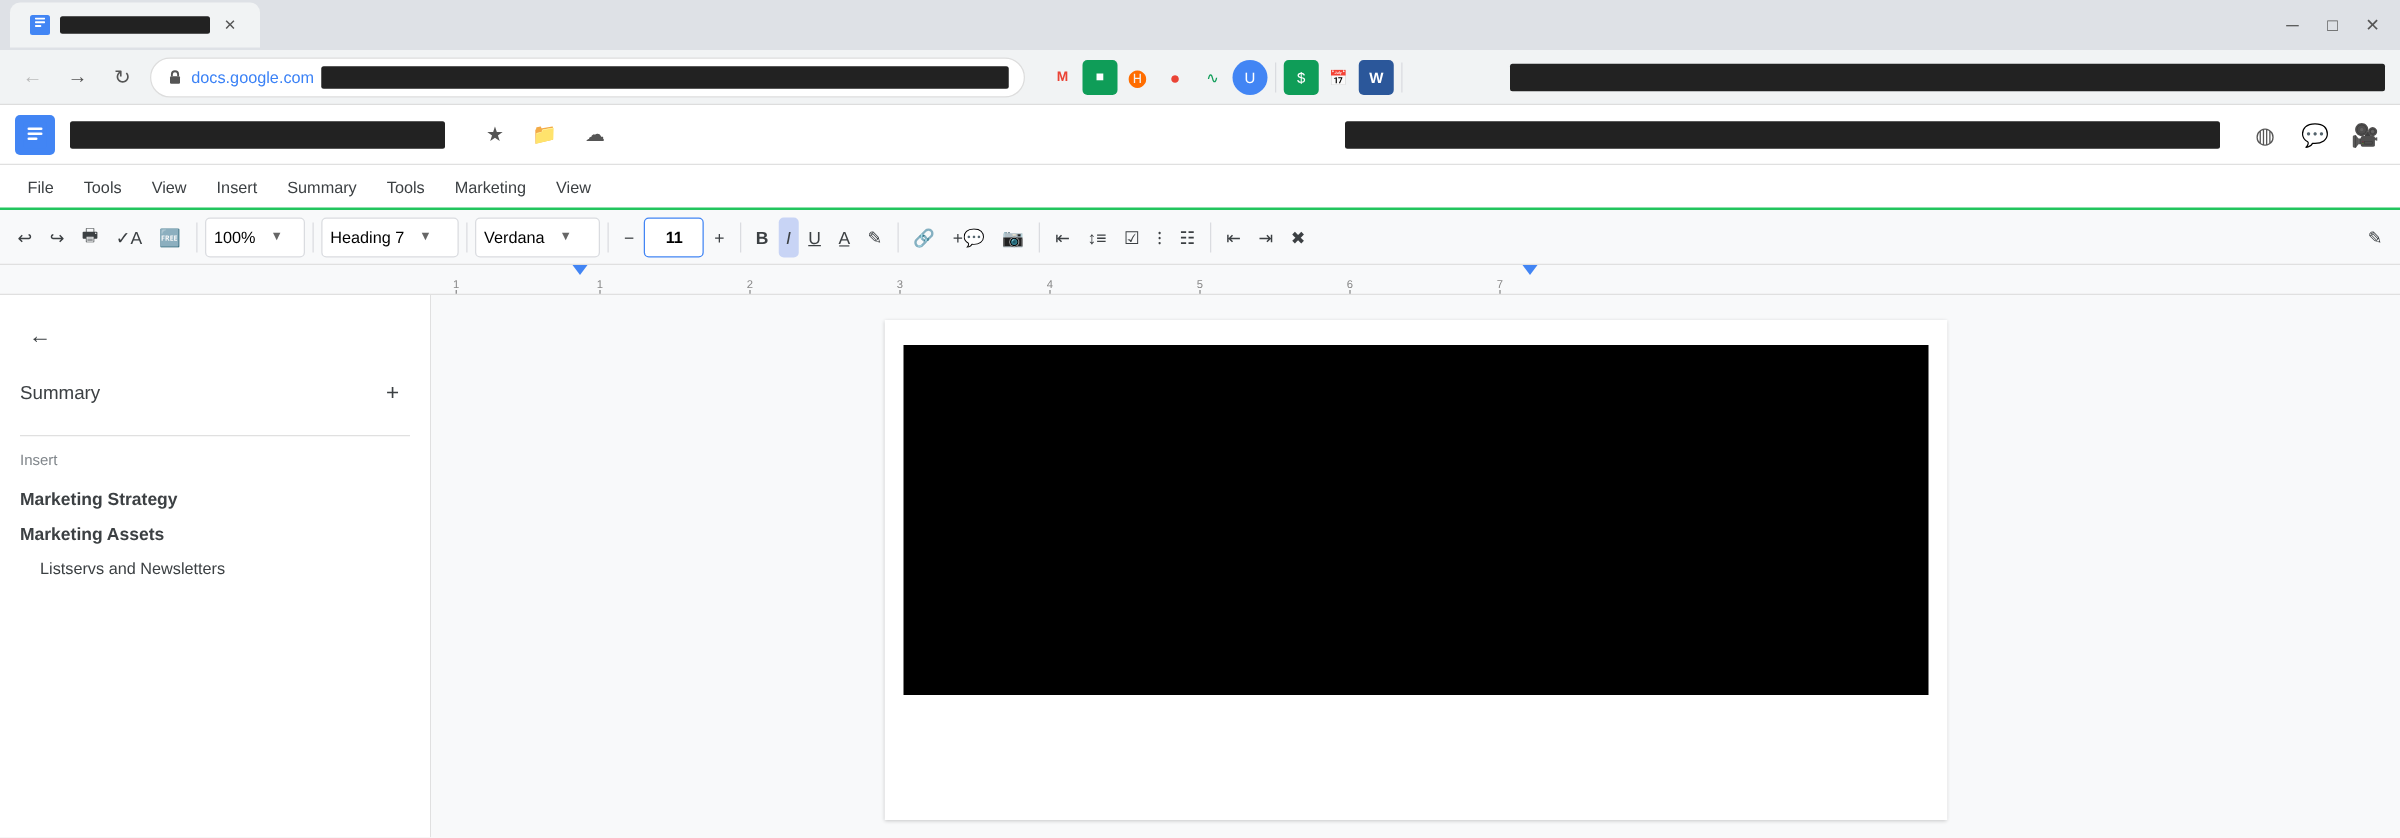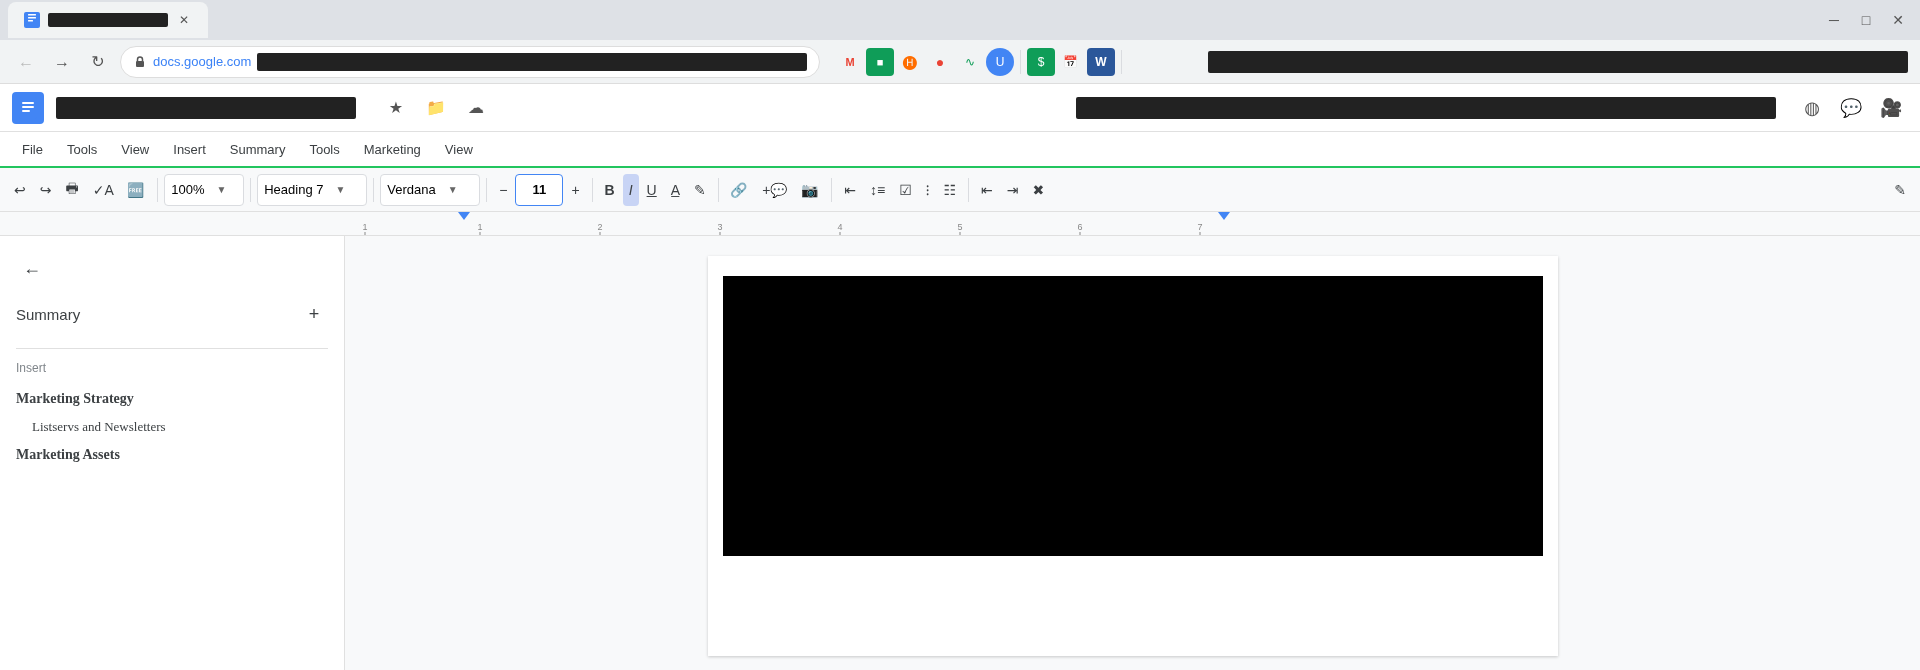--- a/index.html
+++ b/index.html
@@ -344,21 +344,20 @@
       font-size: 12px;
       color: #80868b;
       margin-bottom: 12px;
       text-transform: none;
     }
 
     .outline-item {
       padding: 4px 0;
       cursor: pointer;
       color: #3c4043;
-      font-family: Liberation Serif, serif;
     }
 
     .outline-item-h2 {
       font-size: 14px;
       font-weight: bold;
       margin-bottom: 4px;
     }
 
     .outline-item-h3 {
       font-size: 13px;
@@ -704,22 +703,22 @@
       <div class="summary-section">
         <span class="summary-label">Summary</span>
         <button class="summary-add-btn">+</button>
       </div>
 
       <div class="sidebar-divider"></div>
 
       <div class="outline-label">Insert</div>
 
       <div class="outline-item outline-item-h2">Marketing Strategy</div>
+      <div class="outline-item outline-item-h2">Marketing Assets</div>
       <div class="outline-item outline-item-h3">Listservs and Newsletters</div>
-      <div class="outline-item outline-item-h2">Marketing Assets</div>
     </div>
 
     <div class="doc-area">
       <div class="doc-page">
         <div class="doc-page-black-block"></div>
       </div>
     </div>
 
   </div>
 

